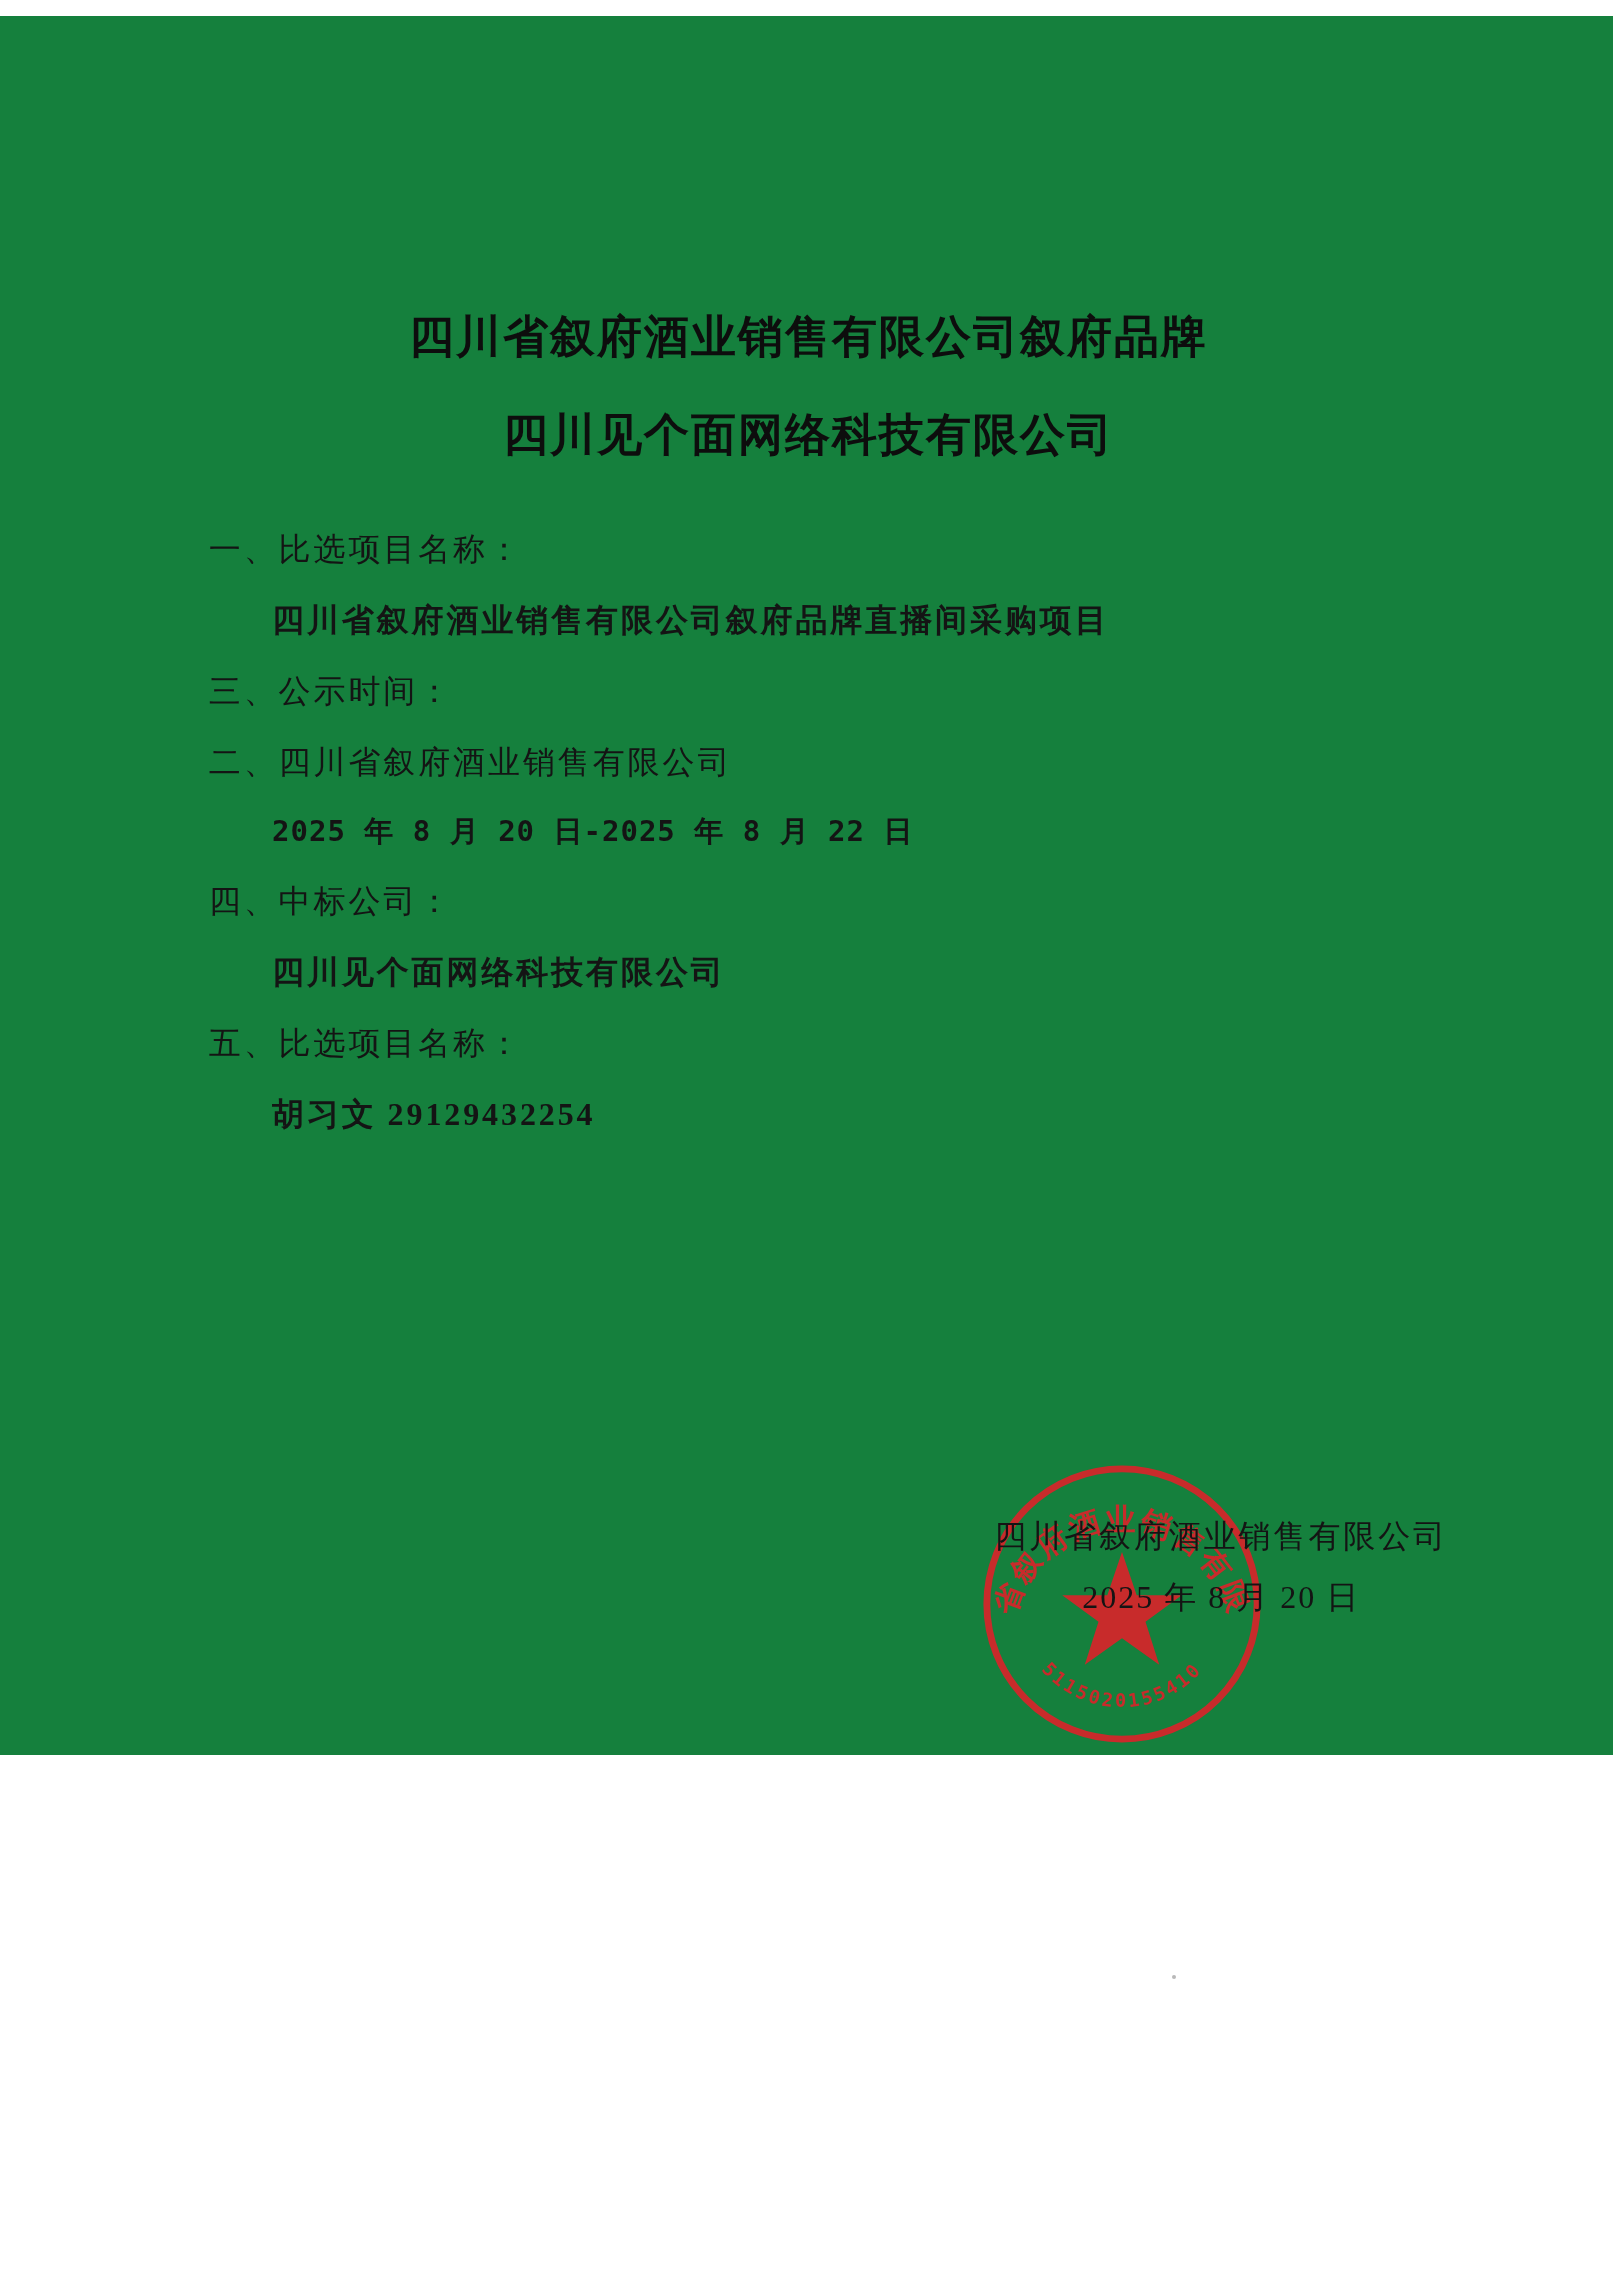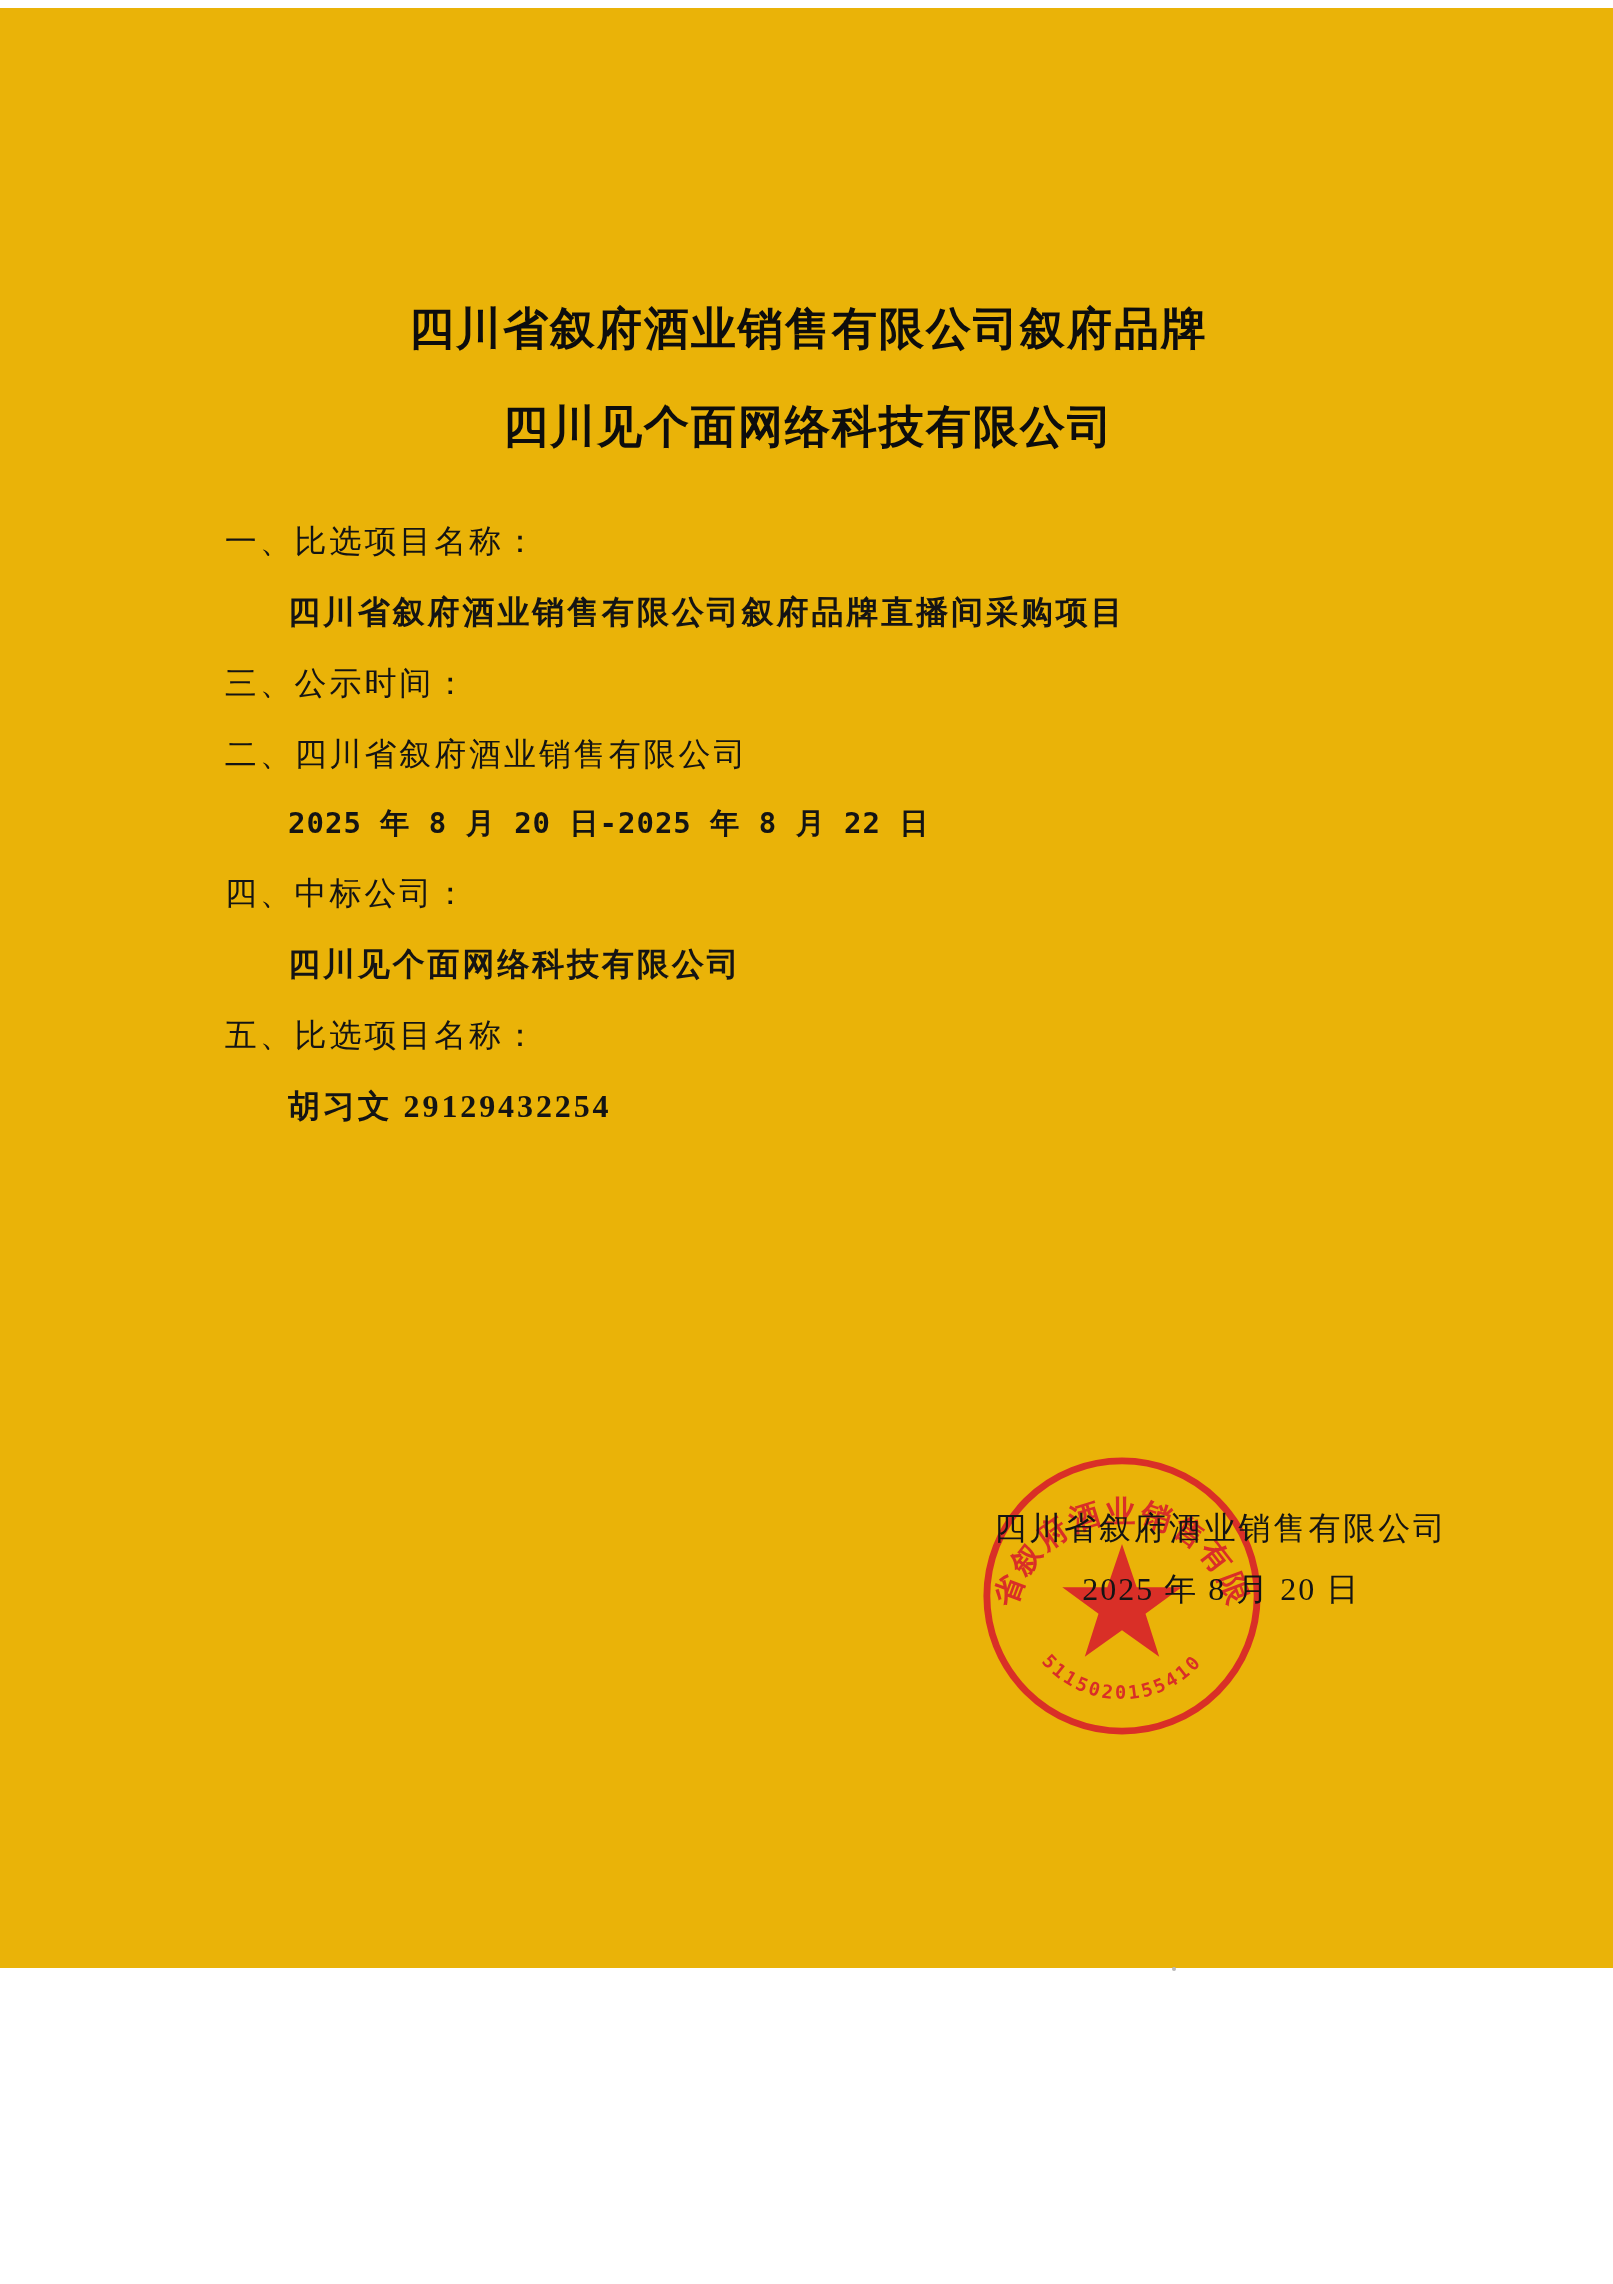--- a/index.html
+++ b/index.html
@@ -11,24 +11,24 @@
     width: 1613px;
     height: 2285px;
     position: relative;
     font-family: "Liberation Serif", "DejaVu Serif", serif;
     color: #1a1a1a;
     overflow: hidden;
   }
 
   .page {
     position: absolute;
-    top: 8px; left: 0;
+    top: 16px; left: 0;
     width: 1613px;
-    height: 1960px;
-    background: #eab308;
+    height: 1739px;
+    background: #15803d;
   }
 
   .content {
     position: absolute;
     left: 201px;
     top: 0;
     width: 1215px;
   }
 
   .doc-title {
@@ -46,21 +46,21 @@
   .body-block {
     margin-top: 61px;
     font-size: 32px;
     line-height: 1.0;
     color: #141414;
   }
 
   .para {
     font-size: 32px;
     letter-spacing: 2.9px;
-    margin: 0 0 39px 16px;
+    margin: 0 0 39px 0;
     white-space: pre;
   }
   .para.num {
     padding-left: 7.8px;
   }
   .para.indent {
     padding-left: 71px;
     font-weight: bold;
   }
   .para.ascii {

